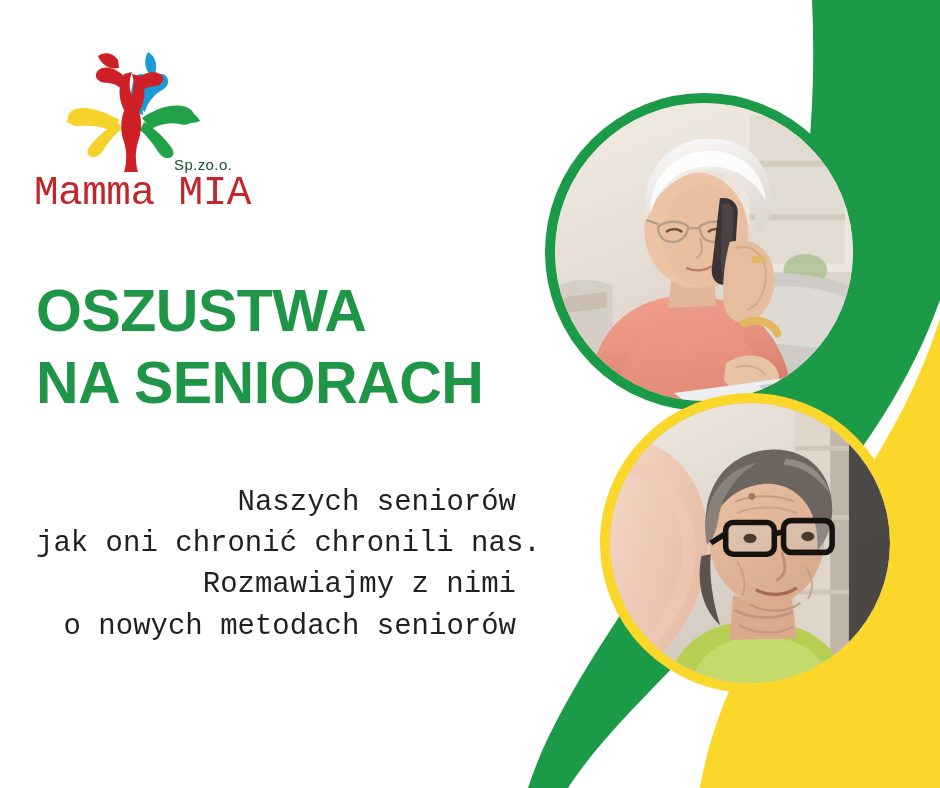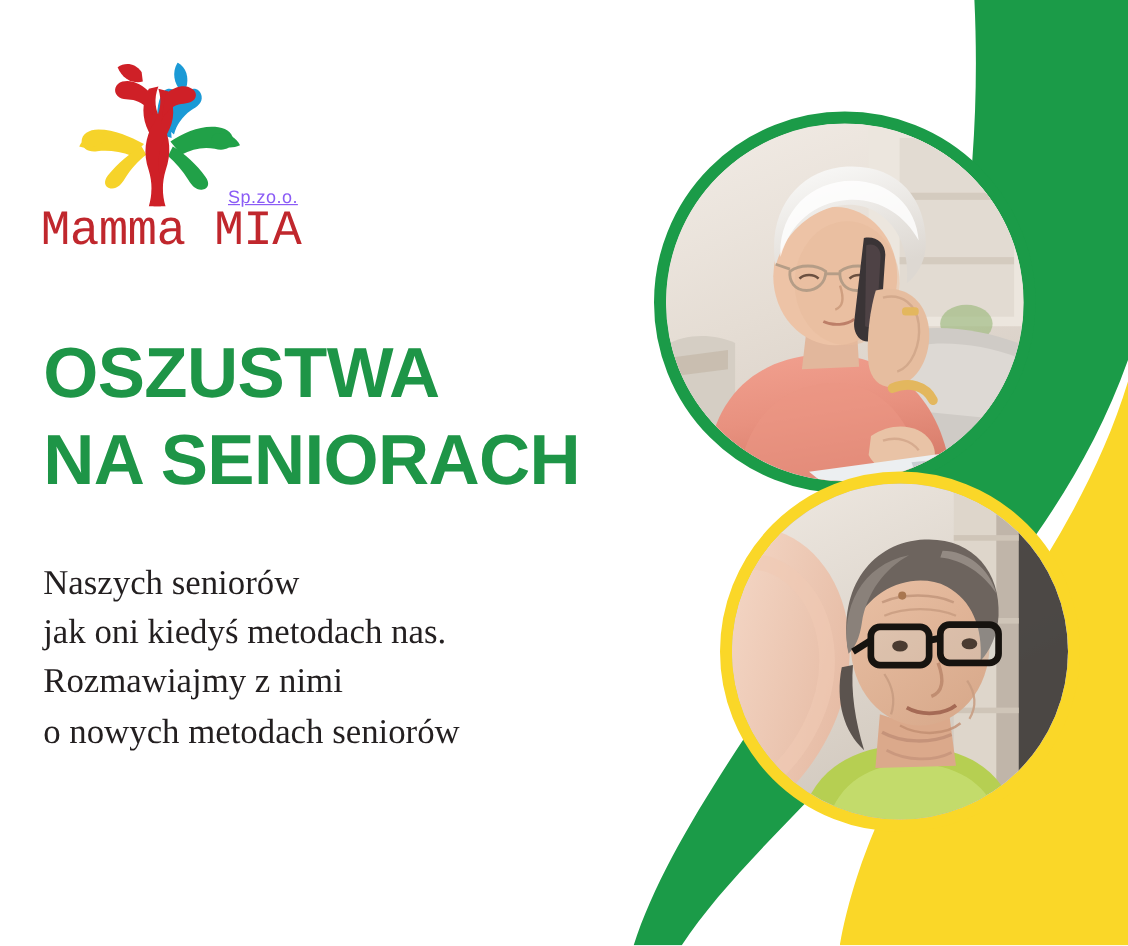--- a/index.html
+++ b/index.html
@@ -35,27 +35,26 @@
   }
   .logo-mark {
     position: absolute;
     left: 22px;
     top: 0;
     width: 150px;
     height: 120px;
   }
   .logo-sup {
     position: absolute;
-    left: 156px;
+    left: 140px;
     top: 104px;
     font-size: 15px;
     letter-spacing: 0.4px;
-    color: #8b5cf6;
+    color: #14532d;
     font-family: "Liberation Sans", sans-serif;
-    text-decoration: underline;
   }
   .logo-word {
     position: absolute;
     left: 0px;
     top: 118px;
     font-size: 41px;
     letter-spacing: -0.5px;
     color: #c0272d;
     font-family: Liberation Mono, monospace;
     font-weight: 400;
@@ -74,26 +73,27 @@
     line-height: 1.22;
     letter-spacing: -0.5px;
     font-family: "Liberation Sans", sans-serif;
   }
   .headline .hl-line { display: block; white-space: nowrap; }
 
   
   .body-copy {
     position: absolute;
     left: 36px;
-    top: 466px;
+    top: 482px;
     width: 480px;
     color: #231f20;
     font-size: 29px;
     line-height: 1.42;
-    font-family: Liberation Serif, serif;
+    font-family: Liberation Mono, monospace;
+    text-align: right;
   }
   .body-copy .bc-line { display: block; white-space: nowrap; }
 
   
   .photo-circle {
     position: absolute;
     border-radius: 50%;
     overflow: hidden;
     box-sizing: border-box;
   }
@@ -177,21 +177,21 @@
     <div class="logo-word">Mamma MIA</div>
   </div>
 
   <div class="headline">
     <span class="hl-line">OSZUSTWA</span>
     <span class="hl-line">NA SENIORACH</span>
   </div>
 
   <div class="body-copy">
     <span class="bc-line">Naszych seniorów</span>
-    <span class="bc-line">jak oni kiedyś metodach nas.</span>
+    <span class="bc-line">jak oni chronić chronili nas.</span>
     <span class="bc-line">Rozmawiajmy z nimi</span>
     <span class="bc-line">o nowych metodach seniorów</span>
   </div>
 
   <div class="photo-circle photo-top">
     <div class="photo-inner">
       <svg viewBox="0 0 300 300" preserveAspectRatio="xMidYMid slice" aria-hidden="true">
         <defs>
           <linearGradient id="room1" x1="0" y1="0" x2="0.4" y2="1">
             <stop offset="0%" stop-color="#f2ece6"></stop>

